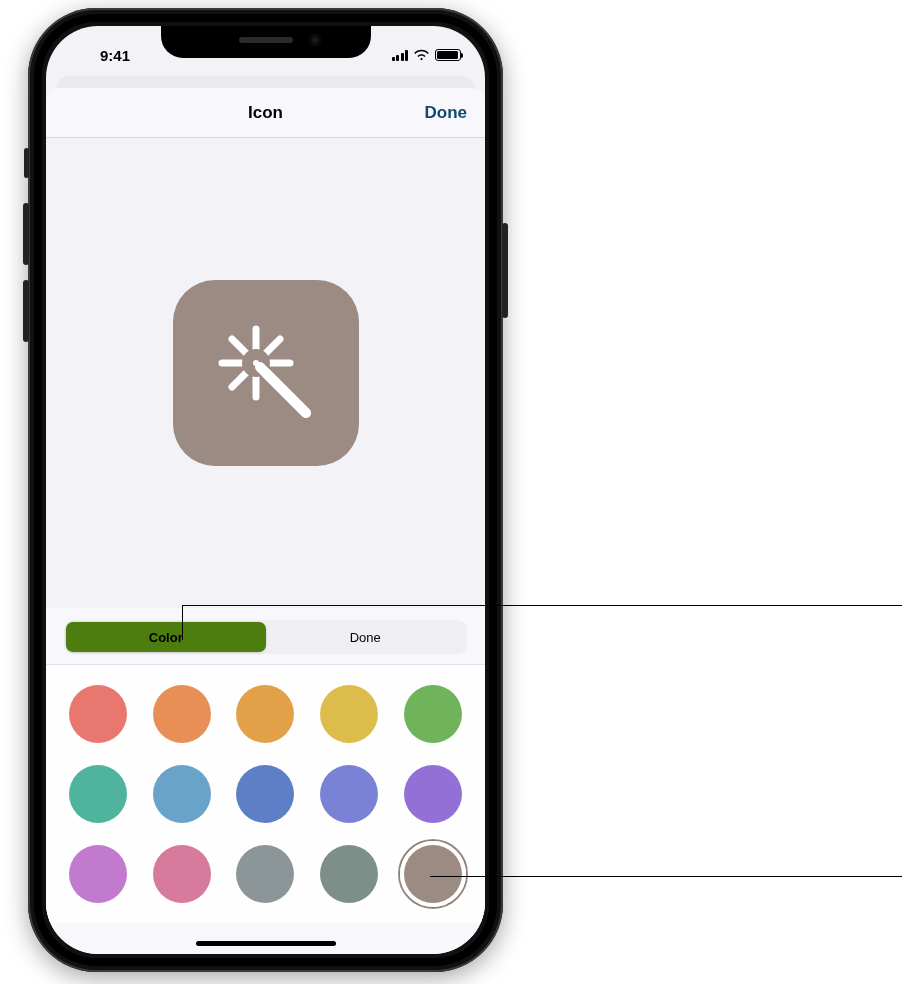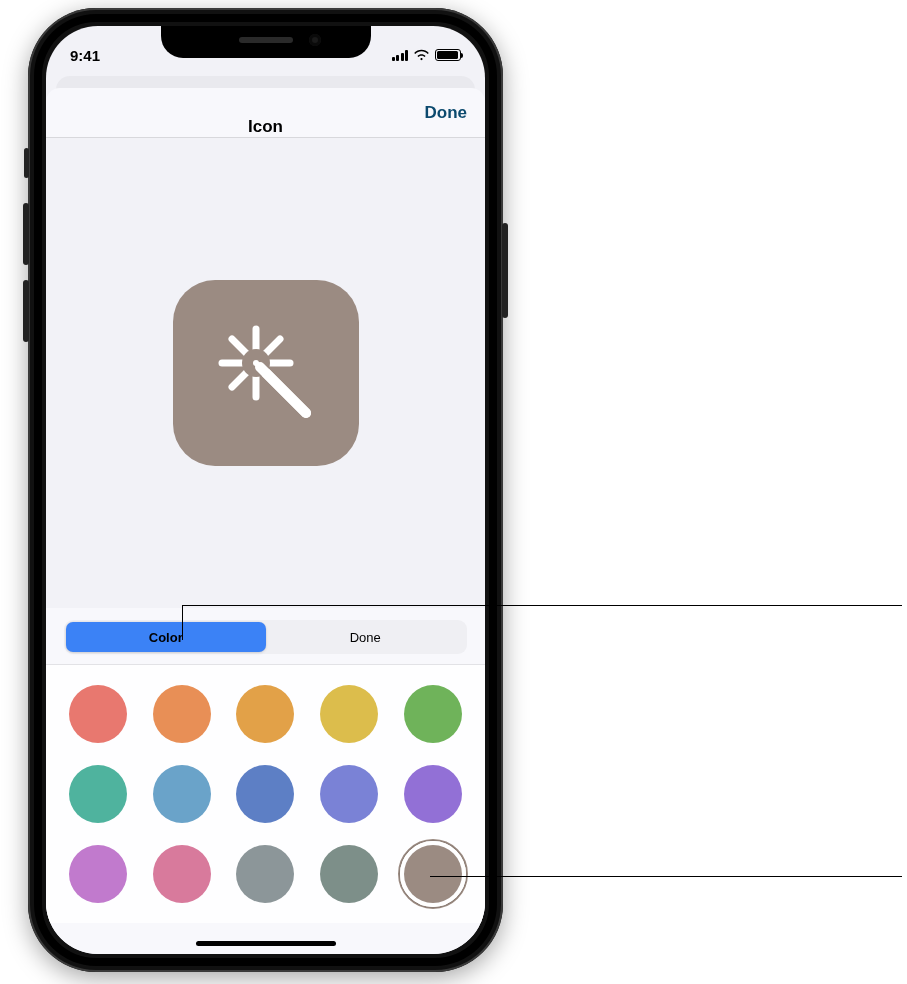--- a/index.html
+++ b/index.html
@@ -80,21 +80,21 @@
     height: 44px;
     display: flex;
     justify-content: space-between;
     align-items: center;
     padding: 14px 24px 0 24px;
     font-size: 15px;
     font-weight: 600;
     color: #000;
     z-index: 40;
   }
-  .sb-time { width: 90px; }
+  .sb-time { width: 90px; text-align: center; }
   .sb-right { display: flex; align-items: center; gap: 5px; }
   .sb-signal {
     display: flex; align-items: flex-end; gap: 1.5px; height: 11px;
   }
   .sb-signal span {
     width: 3px; background: #000; border-radius: 1px;
   }
   .sb-signal span:nth-child(1){height:4px}
   .sb-signal span:nth-child(2){height:6px}
   .sb-signal span:nth-child(3){height:8px}
@@ -127,21 +127,21 @@
     background: #f8f8fc;
     border-top-left-radius: 14px;
     border-top-right-radius: 14px;
     display: flex;
     flex-direction: column;
   }
 
   .navbar {
     height: 50px;
     display: flex;
-    align-items: flex-end;
+    align-items: center;
     justify-content: center;
     position: relative;
     border-bottom: 0.5px solid #d8d8dc;
   }
   .nav-title {
     font-size: 17px; font-weight: 600; color: #000;
   }
   .nav-done {
     position: absolute; right: 18px; top: 0; bottom: 0;
     display: flex; align-items: center;
@@ -176,21 +176,21 @@
     height: 34px;
   }
   .seg {
     flex: 1;
     display: flex; align-items: center; justify-content: center;
     font-size: 13px; font-weight: 500; color: #000;
     border-radius: 7px;
     cursor: pointer;
   }
   .seg.active {
-    background: #3b82f6;
+    background: #4d7c0f;
     box-shadow: 0 1px 3px rgba(0,0,0,.12), 0 0 0 0.5px rgba(0,0,0,.04);
     font-weight: 600;
   }
 
   .palette {
     padding: 20px 22px;
     display: grid;
     grid-template-columns: repeat(5, 1fr);
     gap: 22px 24px;
     background: #fefeff;

